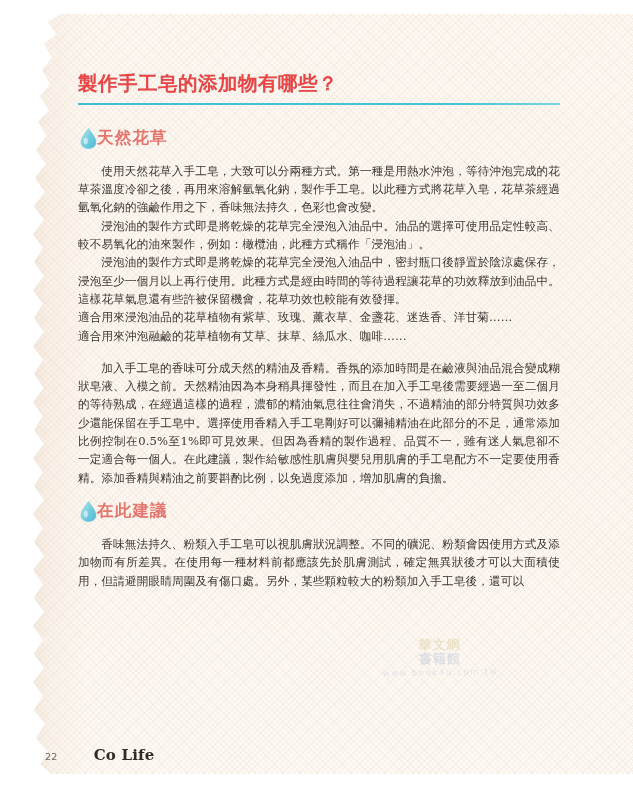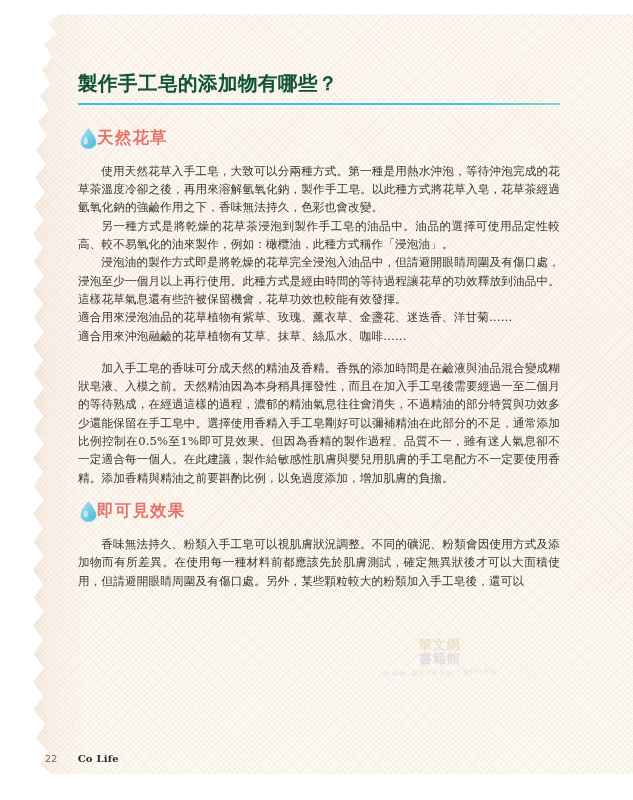--- a/index.html
+++ b/index.html
@@ -78,21 +78,21 @@
   
   .content {
     position: absolute;
     left: 78px;
     top: 72px;
     width: 482px;
   }
 
   
   .page-title {
-    color: #14532d;
+    color: #ef4444;
     font-family: "DejaVu Sans", "Liberation Sans", sans-serif;
     font-size: 19.5px;
     font-weight: bold;
     letter-spacing: .5px;
     line-height: 1.25;
     margin: 0 0 7px 0;
     text-shadow: 0 0 1px rgba(49,182,201,.35);
   }
   .title-rule {
     height: 1.5px;
@@ -139,32 +139,32 @@
   .para.no-indent { text-indent: 0; }
   .section-body { margin-bottom: 14px; margin-top: 13px; }
 
   
   .footer {
     position: absolute;
     left: 45px;
     bottom: 36px;
     display: flex;
     align-items: baseline;
-    gap: 4px;
+    gap: 20px;
   }
   .folio {
     color: #6d6863;
     font-family: "DejaVu Sans", "Liberation Sans", sans-serif;
     font-size: 9.5px;
     letter-spacing: .3px;
   }
   .imprint {
     color: #2f2b27;
     font-family: "DejaVu Serif", "Liberation Serif", serif;
-    font-size: 10px;
+    font-size: 15px;
     font-weight: bold;
     letter-spacing: .2px;
     padding-left: 16px;
   }
 
   
   .watermark {
     position: absolute;
     left: 345px;
     top: 638px;
@@ -242,22 +242,22 @@
               <stop offset="100%" stop-color="#4fb9d2"></stop>
             </linearGradient>
           </defs>
           <path d="M17,1 C17,1 32,19 32,28 C32,36.2 25.4,41 17,41 C8.6,41 2,36.2 2,28 C2,19 17,1 17,1 Z" fill="url(#dg1)" stroke="#5cc0d6" stroke-width="1"></path>
           <ellipse cx="11.5" cy="26" rx="4.2" ry="7" fill="#ffffff" opacity=".55"></ellipse>
         </svg>
         <div class="section-title">天然花草</div>
       </div>
       <div class="section-body">
         <p class="para">使用天然花草入手工皂，大致可以分兩種方式。第一種是用熱水沖泡，等待沖泡完成的花草茶溫度冷卻之後，再用來溶解氫氧化鈉，製作手工皂。以此種方式將花草入皂，花草茶經過氫氧化鈉的強鹼作用之下，香味無法持久，色彩也會改變。</p>
-        <p class="para">另一種方式是將乾燥的花草茶浸泡到製作手工皂的油品中。油品的選擇可使用品定性較高、較不易氧化的油來製作，例如：橄欖油，此種方式稱作「浸泡油」。</p>
-        <p class="para">浸泡油的製作方式即是將乾燥的花草完全浸泡入油品中，但請避開眼睛周圍及有傷口處，浸泡至少一個月以上再行使用。此種方式是經由時間的等待過程讓花草的功效釋放到油品中。這樣花草氣息還有些許被保留機會，花草功效也較能有效發揮。</p>
+        <p class="para">浸泡油的製作方式即是將乾燥的花草完全浸泡入油品中。油品的選擇可使用品定性較高、較不易氧化的油來製作，例如：橄欖油，此種方式稱作「浸泡油」。</p>
+        <p class="para">浸泡油的製作方式即是將乾燥的花草完全浸泡入油品中，密封瓶口後靜置於陰涼處保存，浸泡至少一個月以上再行使用。此種方式是經由時間的等待過程讓花草的功效釋放到油品中。這樣花草氣息還有些許被保留機會，花草功效也較能有效發揮。</p>
         <p class="para no-indent">適合用來浸泡油品的花草植物有紫草、玫瑰、薰衣草、金盞花、迷迭香、洋甘菊……</p>
         <p class="para no-indent">適合用來沖泡融鹼的花草植物有艾草、抹草、絲瓜水、咖啡……</p>
       </div>
     </div>
 
     <div class="section">
       <div class="section-body">
         <p class="para">加入手工皂的香味可分成天然的精油及香精。香氛的添加時間是在鹼液與油品混合變成糊狀皂液、入模之前。天然精油因為本身稍具揮發性，而且在加入手工皂後需要經過一至二個月的等待熟成，在經過這樣的過程，濃郁的精油氣息往往會消失，不過精油的部分特質與功效多少還能保留在手工皂中。選擇使用香精入手工皂剛好可以彌補精油在此部分的不足，通常添加比例控制在0.5%至1%即可見效果。但因為香精的製作過程、品質不一，雖有迷人氣息卻不一定適合每一個人。在此建議，製作給敏感性肌膚與嬰兒用肌膚的手工皂配方不一定要使用香精。添加香精與精油之前要斟酌比例，以免過度添加，增加肌膚的負擔。</p>
       </div>
     </div>
@@ -268,21 +268,21 @@
           <defs>
             <linearGradient id="dg3" x1="0" y1="0" x2="1" y2="1">
               <stop offset="0%" stop-color="#bfe9f2"></stop>
               <stop offset="45%" stop-color="#79cfe2"></stop>
               <stop offset="100%" stop-color="#4fb9d2"></stop>
             </linearGradient>
           </defs>
           <path d="M17,1 C17,1 32,19 32,28 C32,36.2 25.4,41 17,41 C8.6,41 2,36.2 2,28 C2,19 17,1 17,1 Z" fill="url(#dg3)" stroke="#5cc0d6" stroke-width="1"></path>
           <ellipse cx="11.5" cy="26" rx="4.2" ry="7" fill="#ffffff" opacity=".55"></ellipse>
         </svg>
-        <div class="section-title">即可見效果</div>
+        <div class="section-title">在此建議</div>
       </div>
       <div class="section-body">
         <p class="para">香味無法持久、粉類入手工皂可以視肌膚狀況調整。不同的礦泥、粉類會因使用方式及添加物而有所差異。在使用每一種材料前都應該先於肌膚測試，確定無異狀後才可以大面積使用，但請避開眼睛周圍及有傷口處。另外，某些顆粒較大的粉類加入手工皂後，還可以</p>
       </div>
     </div>
 
   </div>
 
   <div class="footer">
     <span class="folio">22</span>

